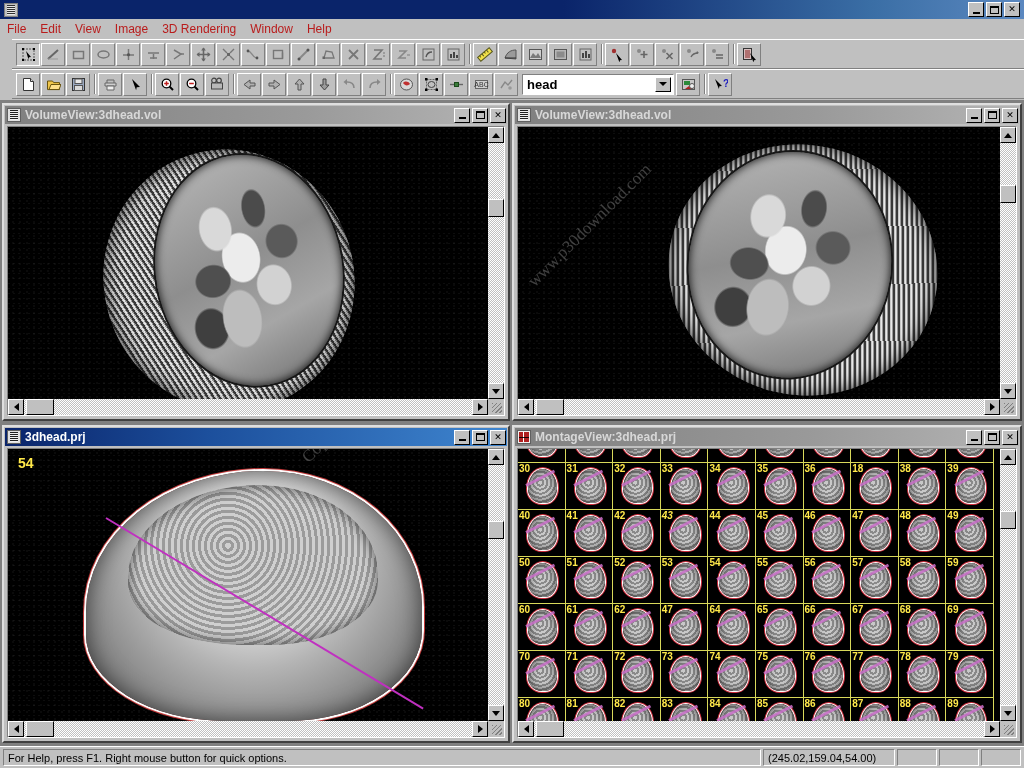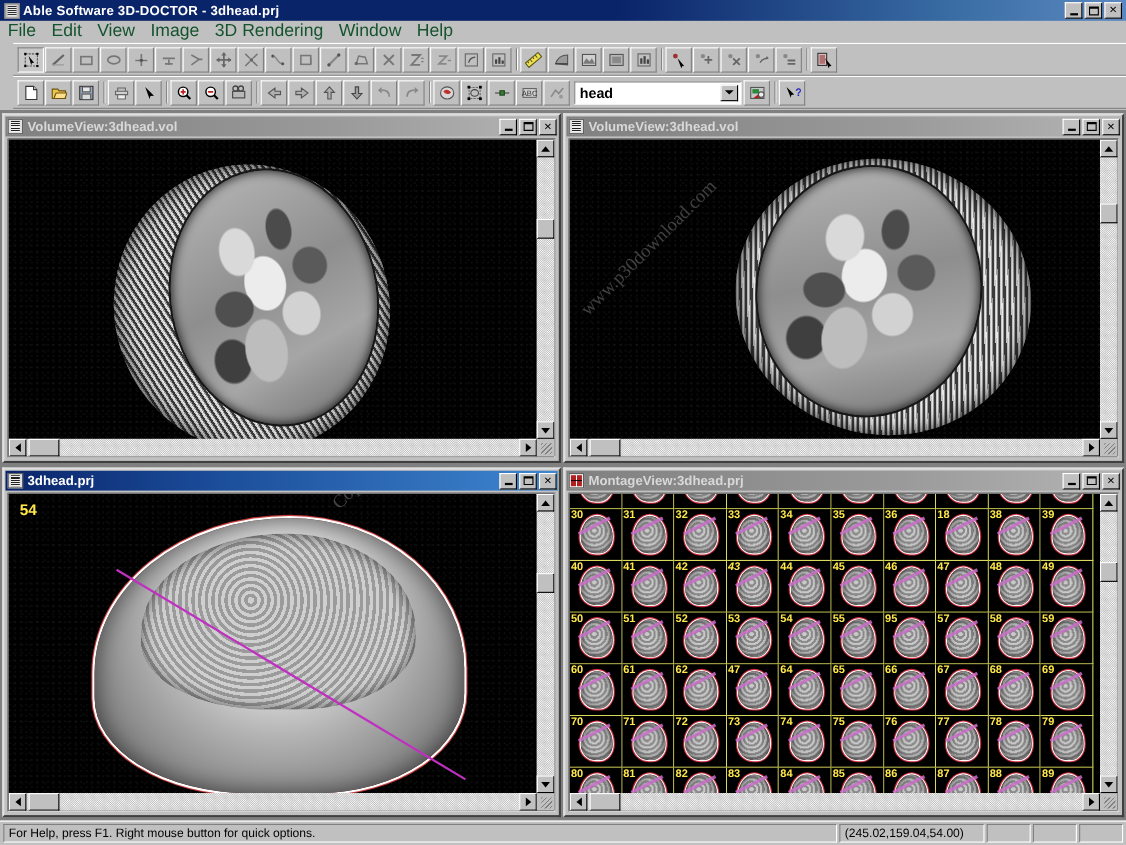--- a/index.html
+++ b/index.html
@@ -44,21 +44,21 @@
   .sysbtn.min i { display: block; width: 7px; height: 3px; border-bottom: 2px solid #000; margin-top: 5px; }
   .sysbtn.max i { display: block; width: 9px; height: 8px; border: 1px solid #000; border-top-width: 2px; }
 
   
   .menubar {
     position: absolute; left: 0; top: 19px; width: 1024px; height: 20px;
     background: #c0c0c0; display: flex; align-items: center;
     border-bottom: 1px solid #c0c0c0;
   }
   .menubar .mi {
-    padding: 18px 7px; font-size: 16px; color: #14532d; cursor: default; white-space: nowrap;
+    padding: 18px 7px; font-size: 12px; color: #b91c1c; cursor: default; white-space: nowrap;
   }
 
   
   .toolbar {
     position: absolute; left: 12px; width: 1024px; height: 30px;
     background: #c0c0c0; display: flex; align-items: center; padding-left: 4px;
     border-top: 1px solid #ffffff; border-bottom: 1px solid #808080;
   }
   #toolbar1 { top: 39px; }
   #toolbar2 { top: 69px; border-bottom: 1px solid #808080; }
@@ -245,21 +245,20 @@
   .watermark { position: absolute; color: rgba(210,210,210,.30); font-size: 17px;
     font-family: "Liberation Serif", serif; white-space: nowrap; z-index: 8; pointer-events: none; }
 </style>
 </head>
 <body>
 
 <div class="app">
 
   <div class="titlebar">
     <div class="ticon"></div>
-    <div class="ttext">Able Software 3D-DOCTOR - 3dhead.prj</div>
     <div class="tbtns">
       <div class="sysbtn min">
           <i></i>
         </div>
       <div class="sysbtn max">
           <i></i>
         </div>
       <div class="sysbtn">
           <i>✕</i>
         </div>
@@ -915,21 +914,21 @@
                   <span class="mnum">54</span>
                 </div>
                 <div class="mtile" style="width: 47.6px; height: 47px;">
                   <div class="mhead"></div>
                   <div class="mline"></div>
                   <span class="mnum">55</span>
                 </div>
                 <div class="mtile" style="width: 47.6px; height: 47px;">
                   <div class="mhead"></div>
                   <div class="mline"></div>
-                  <span class="mnum">95</span>
+                  <span class="mnum">56</span>
                 </div>
                 <div class="mtile" style="width: 47.6px; height: 47px;">
                   <div class="mhead"></div>
                   <div class="mline"></div>
                   <span class="mnum">57</span>
                 </div>
                 <div class="mtile" style="width: 47.6px; height: 47px;">
                   <div class="mhead"></div>
                   <div class="mline"></div>
                   <span class="mnum">58</span>

